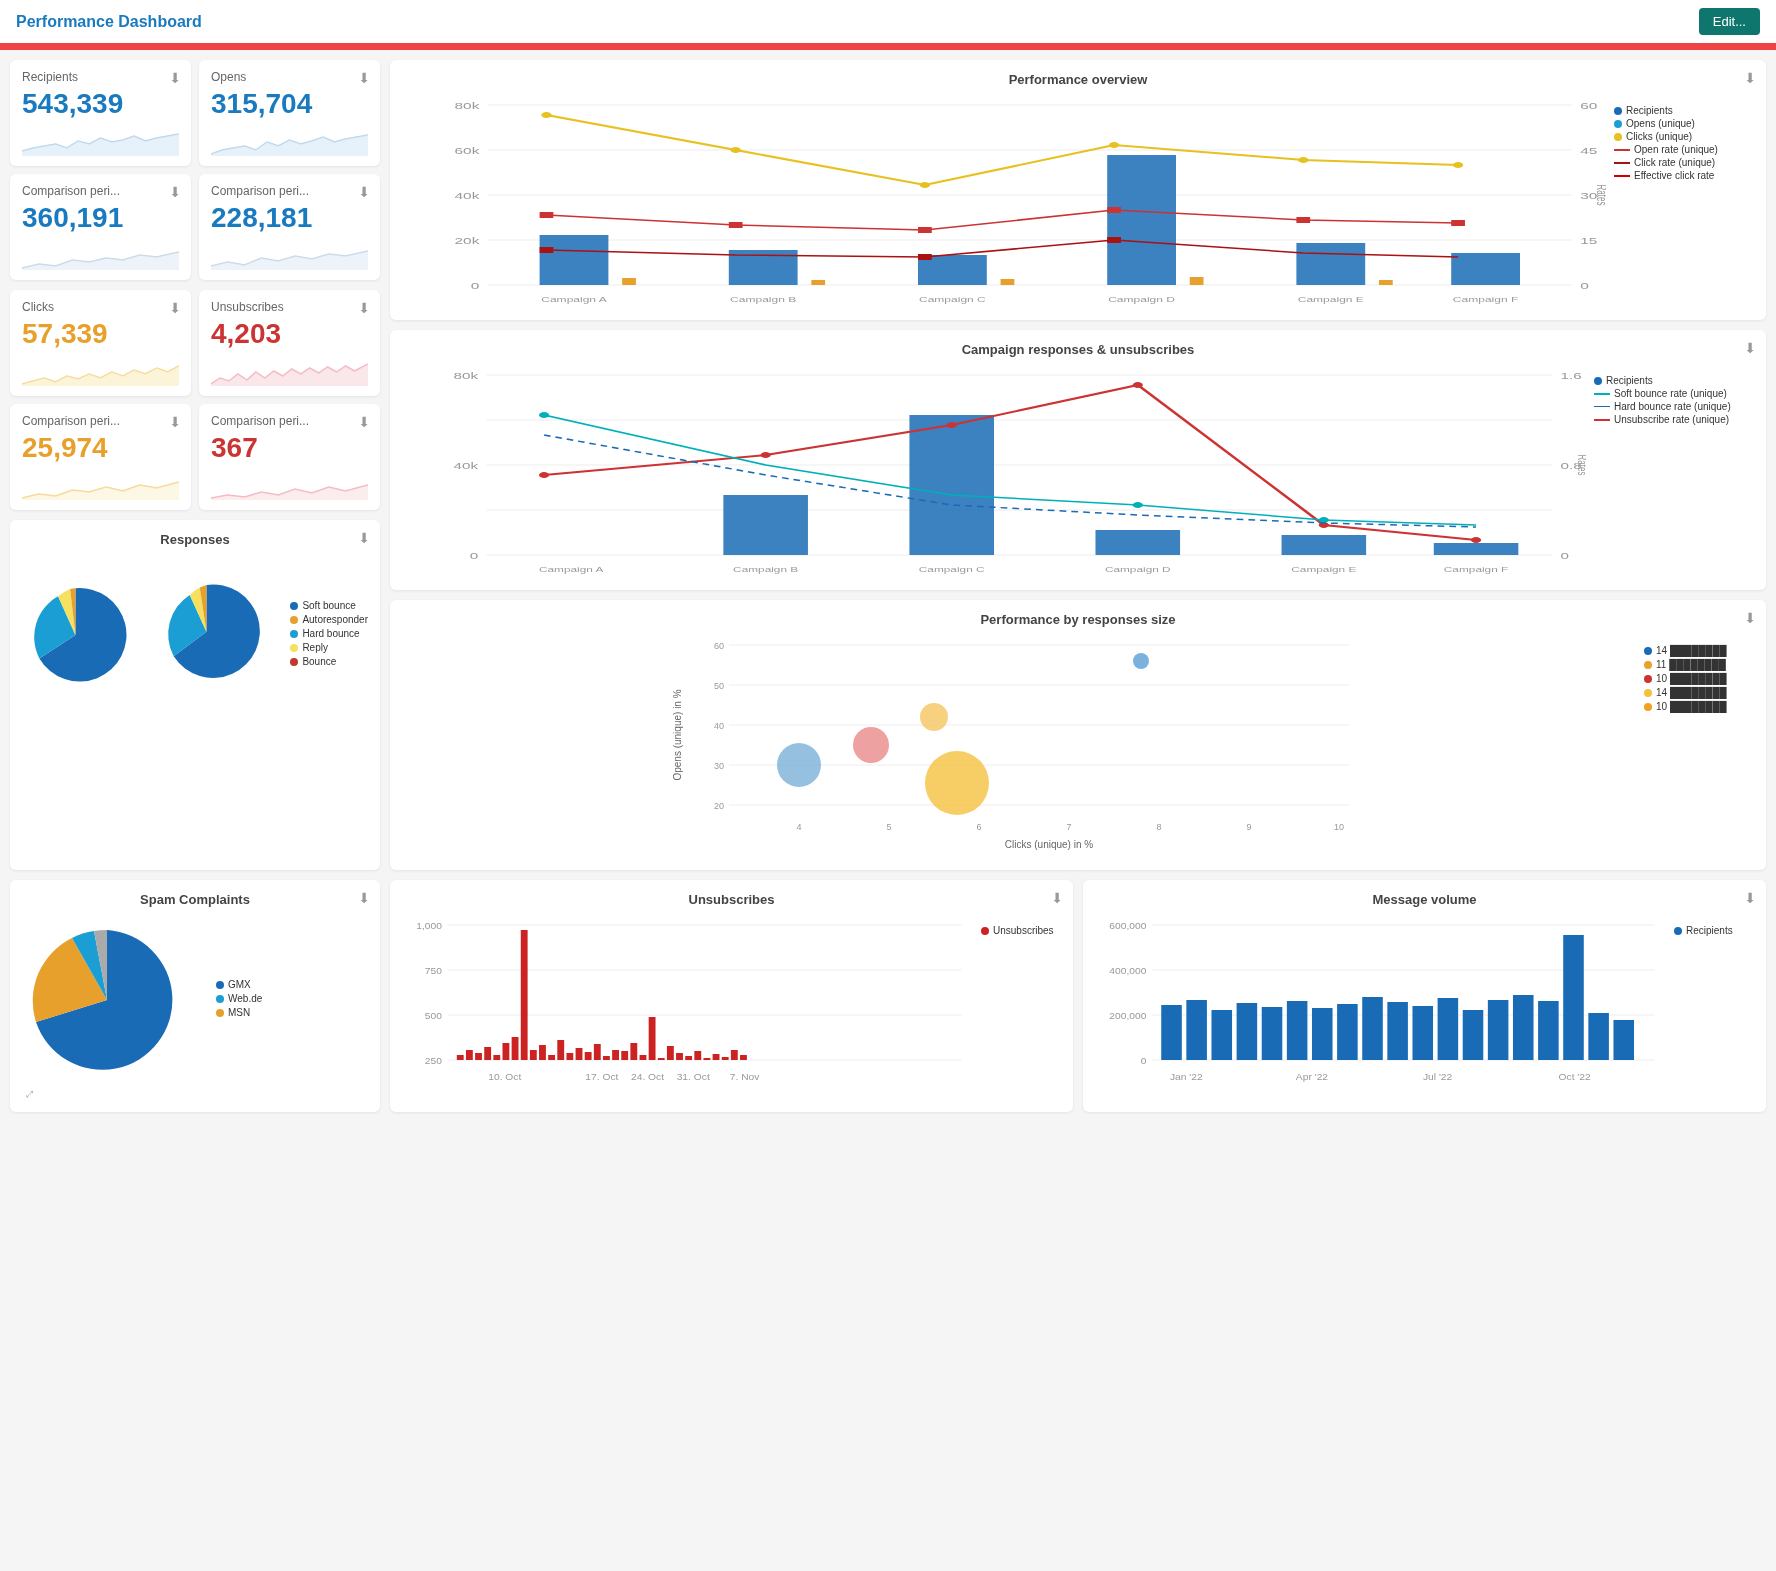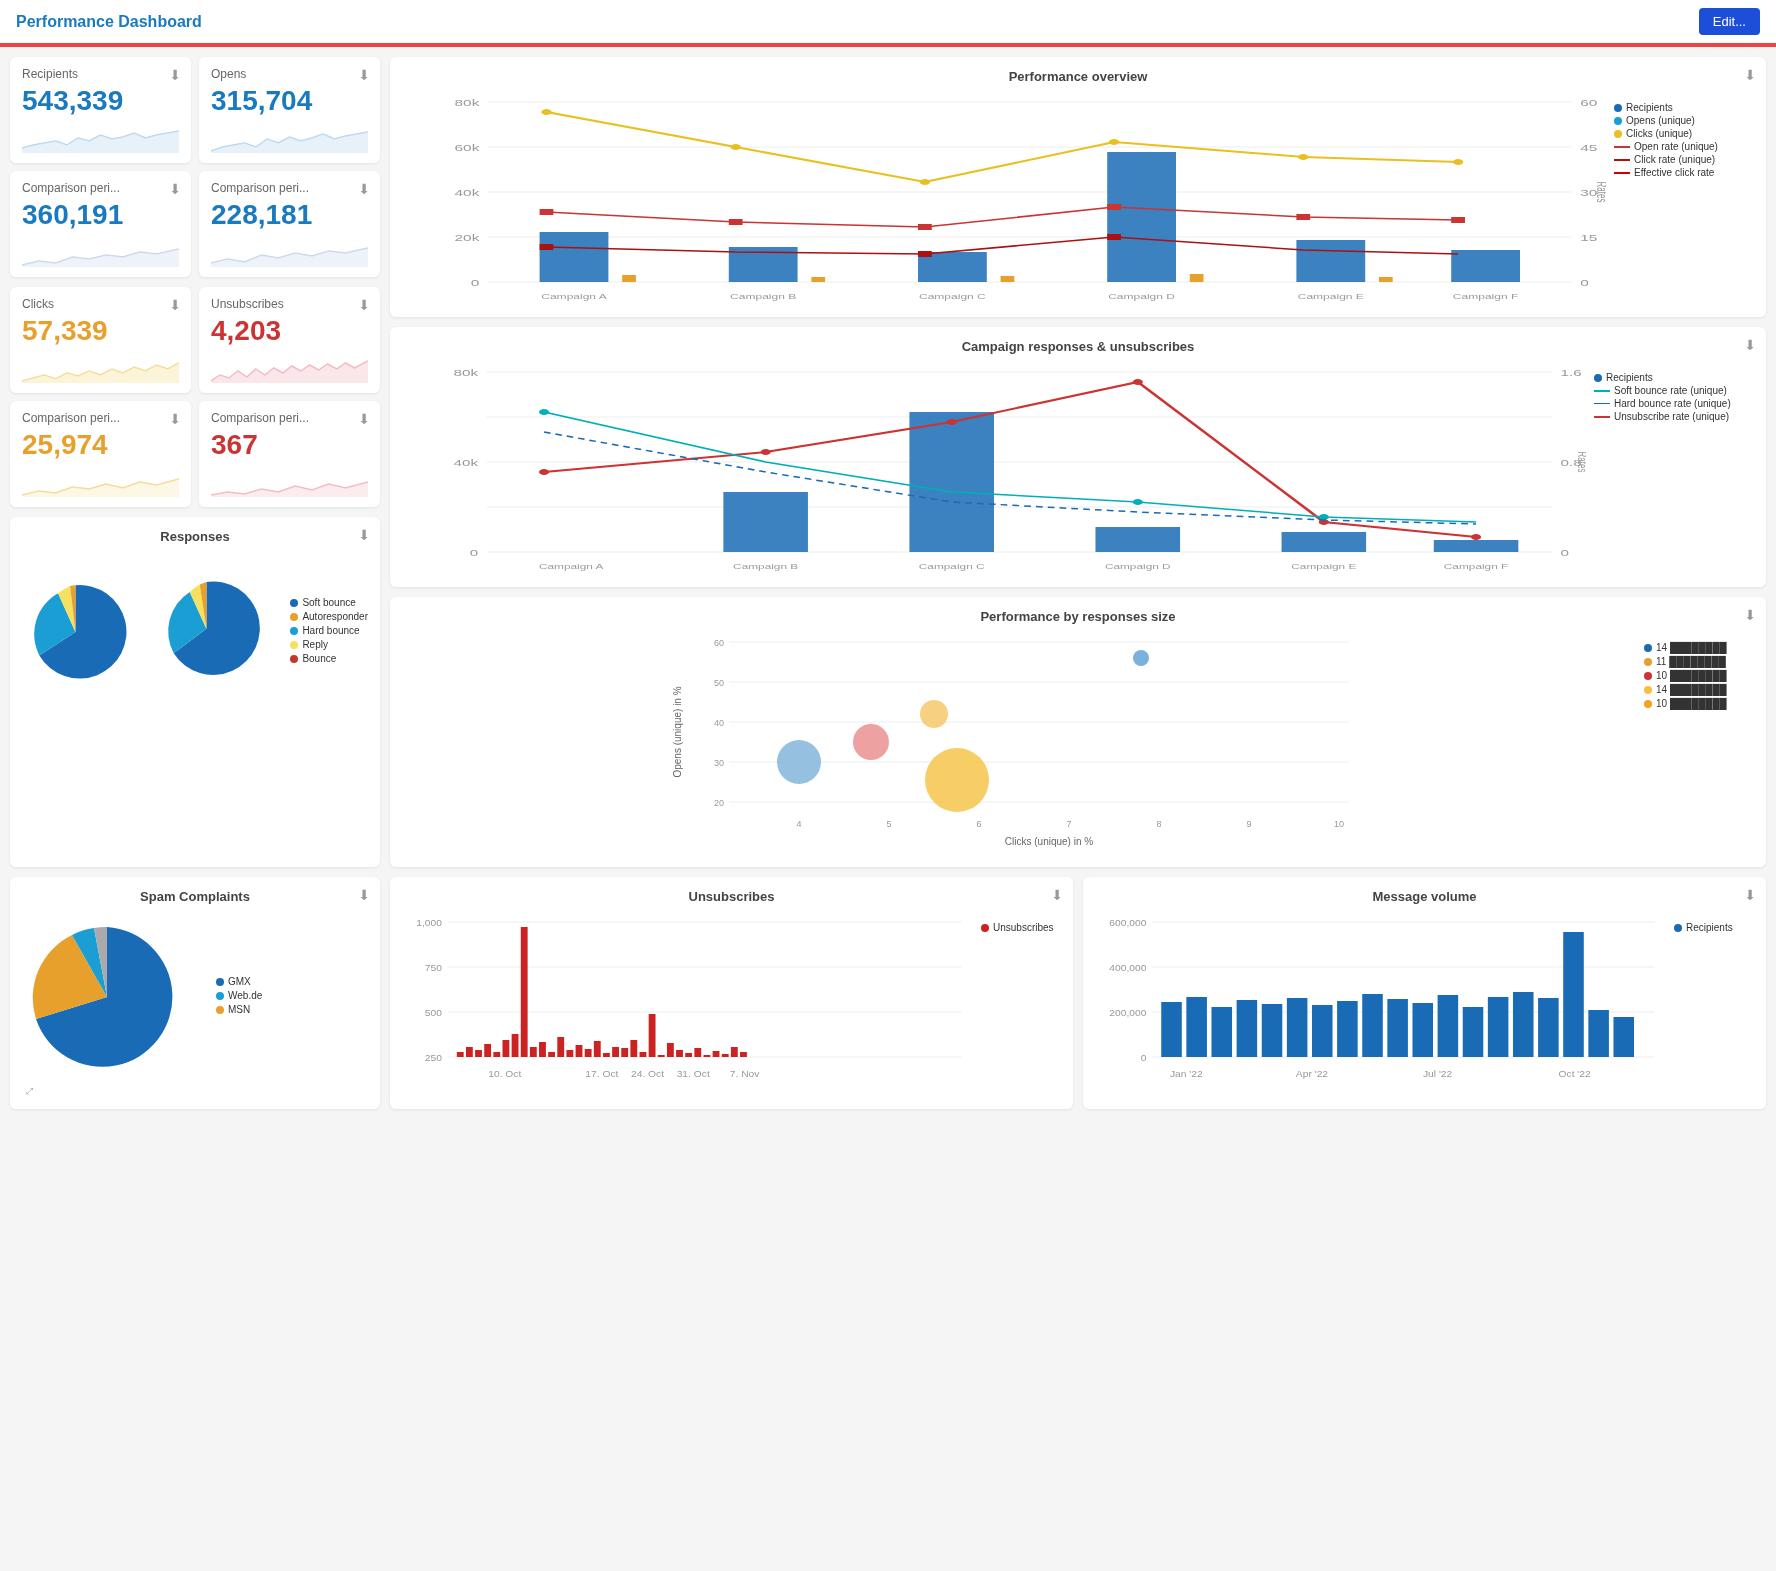--- a/index.html
+++ b/index.html
@@ -1,20 +1,20 @@
 <!DOCTYPE html>
 <html><head>
   <meta charset="utf-8">
   <style>
     * { box-sizing: border-box; margin: 0; padding: 0; }
     body { font-family: Arial, sans-serif; background: #f5f5f5; color: #333; font-size: 13px; }
 
-    .header { background: white; padding: 8px 16px; border-bottom: 4px solid #ef4444; display: flex; justify-content: space-between; align-items: center; }
+    .header { background: white; padding: 8px 16px; border-bottom: 7px solid #ef4444; display: flex; justify-content: space-between; align-items: center; }
     .header-title { color: #1a7abf; font-size: 16px; font-weight: bold; }
-    .edit-btn { background: #1d4ed8; color: white; border: none; padding: 6px 14px; border-radius: 4px; cursor: pointer; font-size: 13px; }
+    .edit-btn { background: #0f766e; color: white; border: none; padding: 6px 14px; border-radius: 4px; cursor: pointer; font-size: 13px; }
 
     .dashboard { display: grid; grid-template-columns: 370px 1fr; gap: 10px; padding: 10px; }
 
     .left-col { display: flex; flex-direction: column; gap: 10px; }
     .right-col { display: flex; flex-direction: column; gap: 10px; }
 
     .metric-grid { display: grid; grid-template-columns: 1fr 1fr; gap: 8px; }
 
     .metric-card { background: white; border-radius: 6px; padding: 10px 12px; position: relative; box-shadow: 0 1px 3px rgba(0,0,0,0.08); }
     .metric-card .card-title { font-size: 12px; color: #666; margin-bottom: 4px; }

